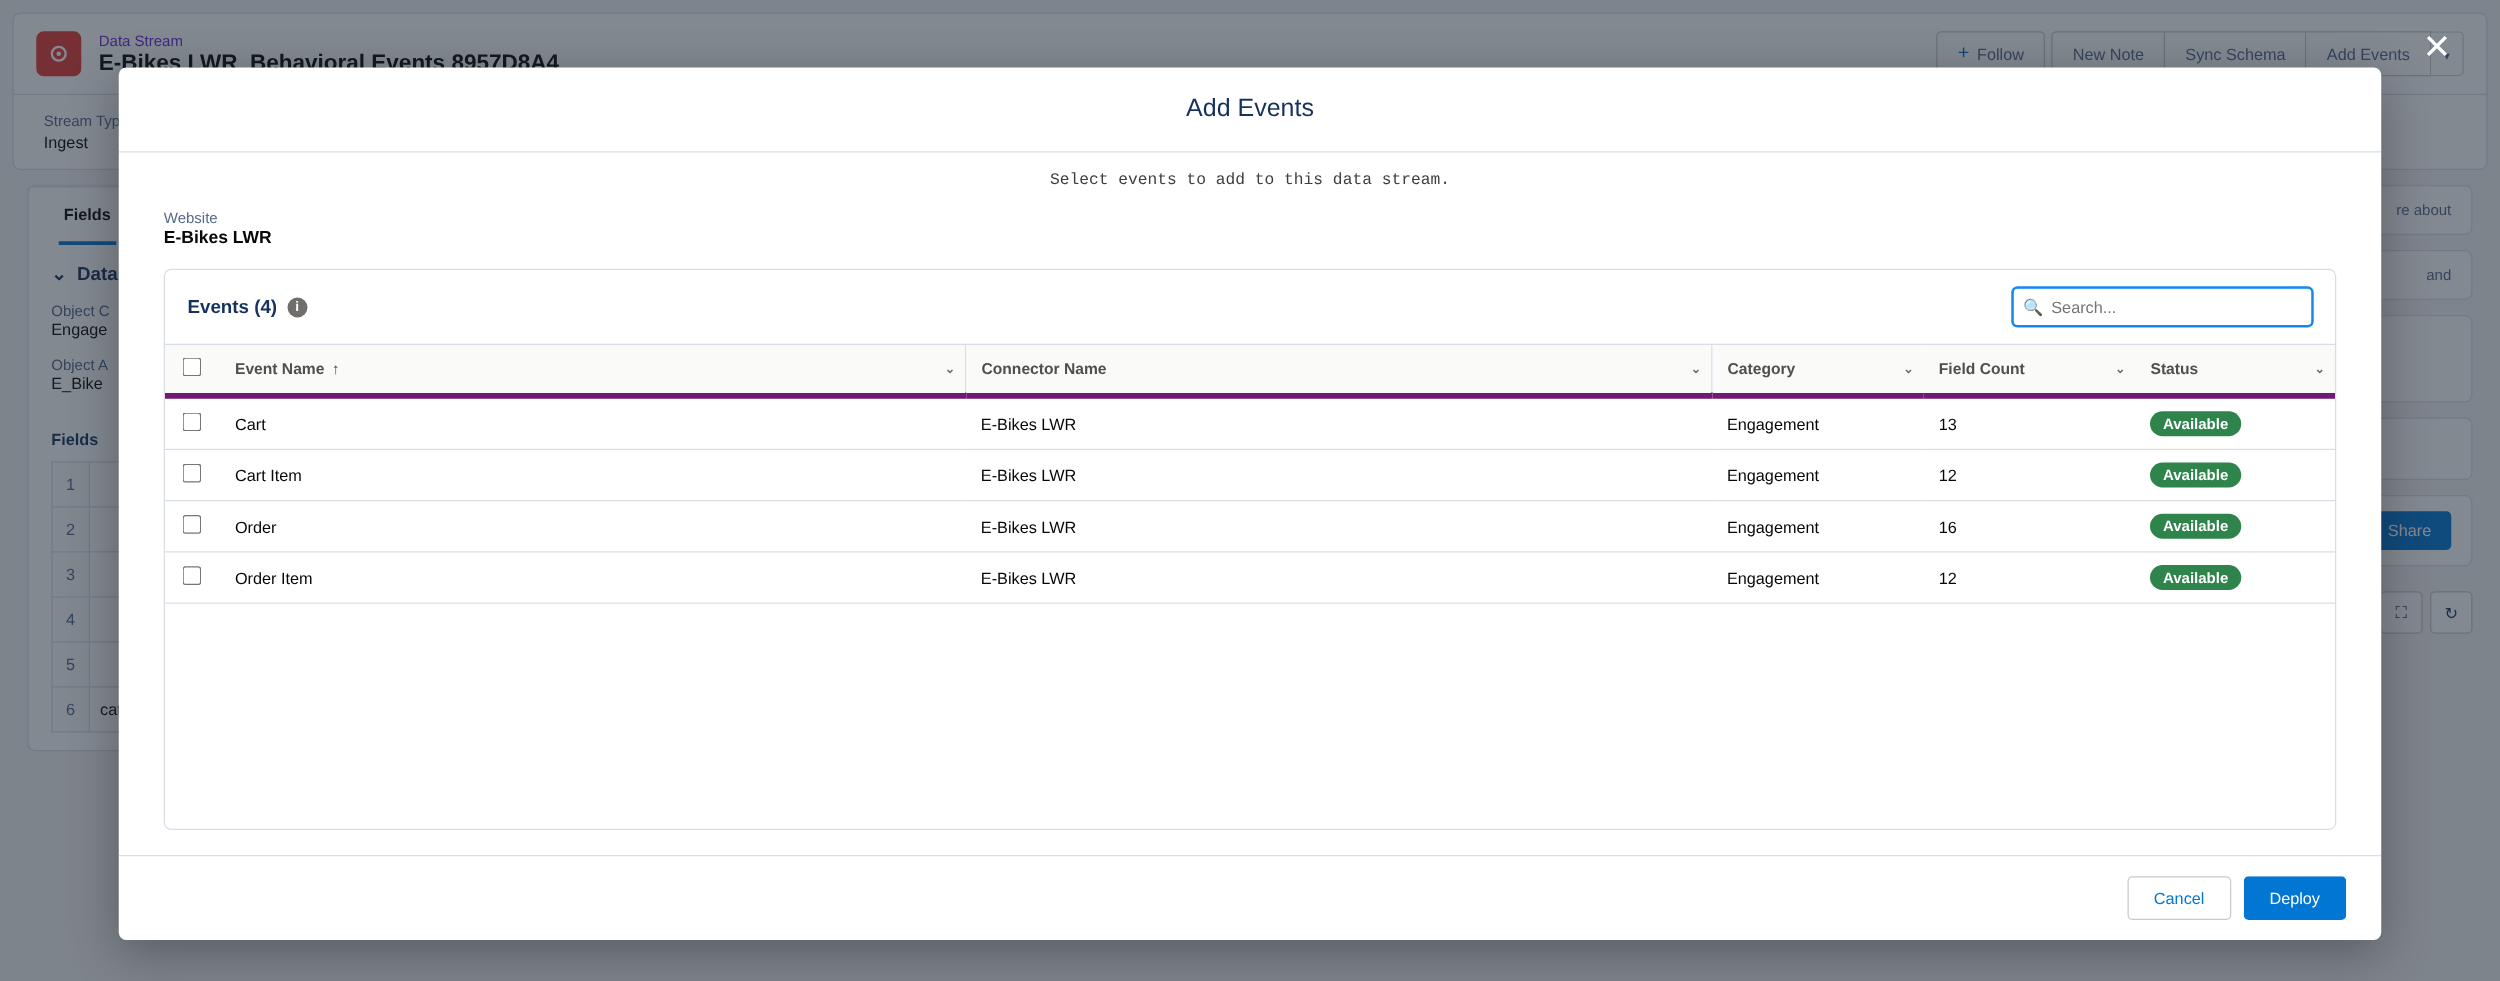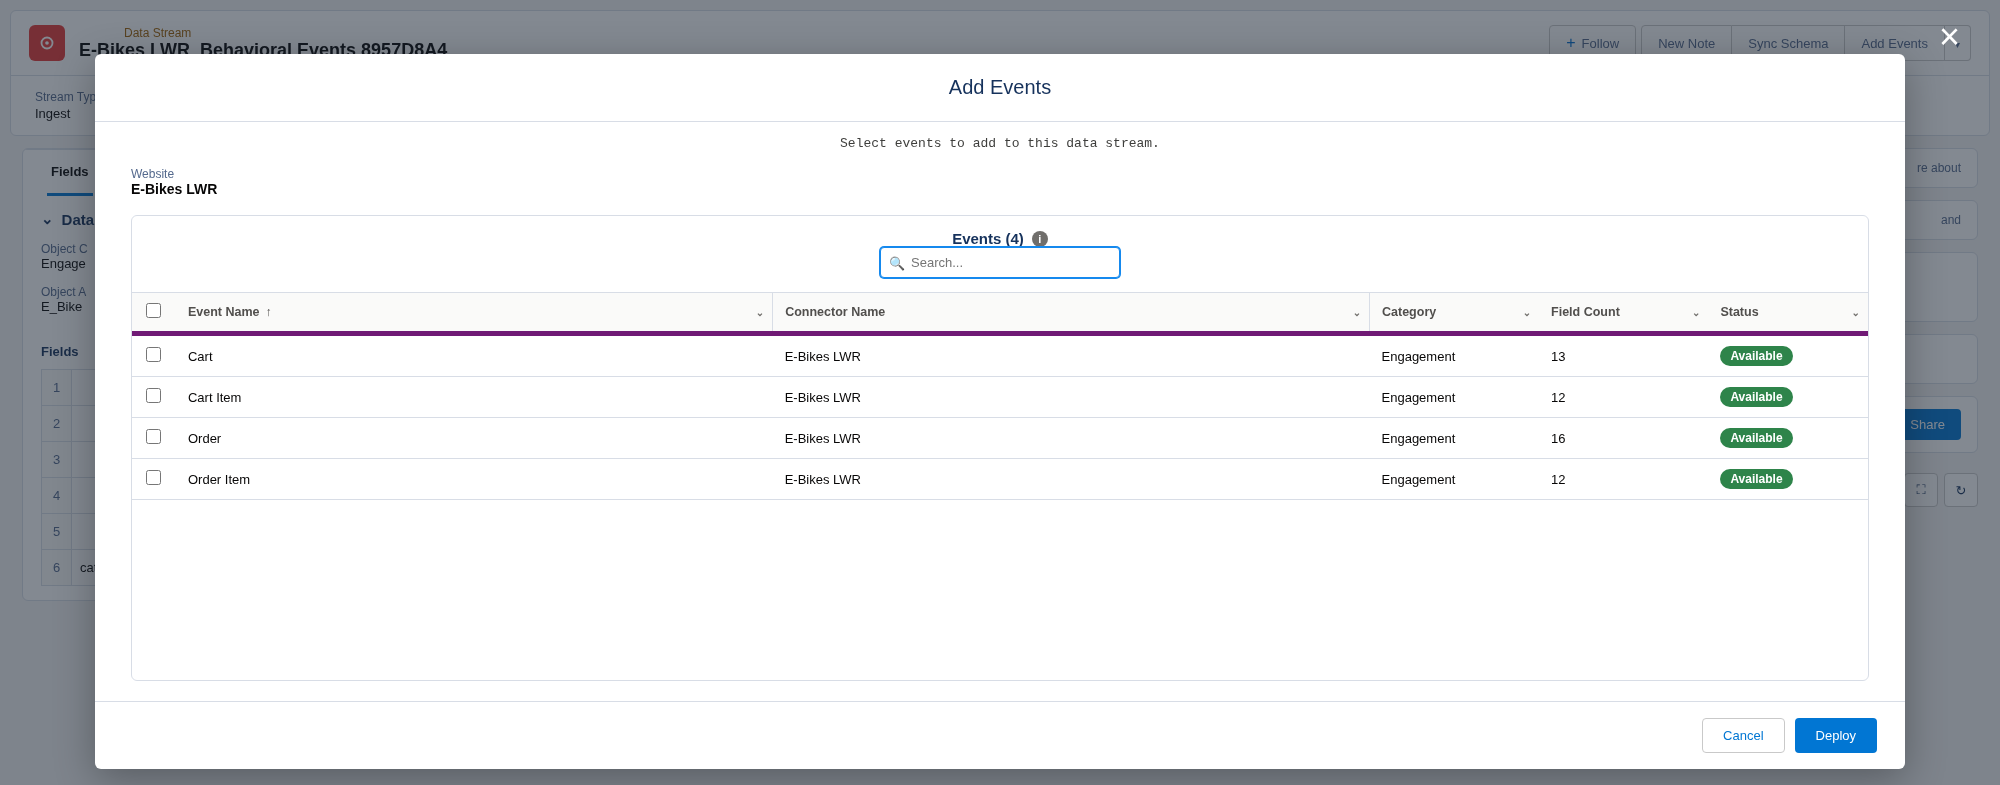--- a/index.html
+++ b/index.html
@@ -5,21 +5,21 @@
 * { box-sizing: border-box; margin: 0; padding: 0; }
 body { font-family: -apple-system, BlinkMacSystemFont, "Segoe UI", Arial, sans-serif; font-size: 13px; color: #16325c; background: #f3f3f3; width: 2000px; height: 785px; overflow: hidden; position: relative; }
 
 
 .bg-page { position: absolute; inset: 0; padding: 10px; }
 .bg-card { background: #fff; border-radius: 6px; border: 1px solid #d8dde6; overflow: hidden; }
 .bg-header { display: flex; align-items: center; padding: 14px 18px; gap: 14px; border-bottom: 1px solid #d8dde6; }
 .app-icon { width: 36px; height: 36px; border-radius: 6px; background: #e53935; display: flex; align-items: center; justify-content: center; }
 .app-icon svg { width: 22px; height: 22px; }
 .bg-title-area { flex: 1; }
-.bg-eyebrow { font-size: 12px; color: #a16207; margin-left: 45px; }
+.bg-eyebrow { font-size: 12px; color: #6d28d9; }
 .bg-title { font-size: 18px; font-weight: 700; color: #080707; }
 .bg-actions { display: flex; gap: 0; }
 .bg-btn { border: 1px solid #c9c9c9; background: #fff; padding: 8px 16px; font-size: 13px; color: #54698d; cursor: pointer; }
 .bg-btn:first-child { border-radius: 4px 0 0 4px; }
 .bg-btn.follow { border-radius: 4px; margin-right: 5px; display: flex; align-items: center; gap: 6px; }
 .bg-btn.add-events { }
 .bg-btn.dd { border-radius: 0 4px 4px 0; padding: 8px 10px; }
 .plus-icon::before { content: "+"; font-size: 16px; color: #0070d2; }
 .caret-down::after { content: "▾"; font-size: 10px; color: #54698d; }
 
@@ -51,21 +51,21 @@
 .close-x { position: absolute; top: 16px; right: 40px; color: #fff; font-size: 36px; cursor: pointer; font-weight: 300; }
 .modal { width: 1810px; background: #fff; border-radius: 6px; box-shadow: 0 10px 40px rgba(0,0,0,0.3); overflow: hidden; display: flex; flex-direction: column; }
 .modal-header { text-align: center; padding: 22px; font-size: 20px; font-weight: 400; border-bottom: 1px solid #d8dde6; }
 .modal-sub { text-align: center; font-size: 13px; color: #3e3e3c; padding: 14px 0 10px; font-family: Liberation Mono, monospace; }
 .modal-body { padding: 0 36px 20px; }
 .website-block { padding: 6px 0 18px; }
 .website-label { font-size: 12px; color: #54698d; }
 .website-val { font-size: 14px; font-weight: 700; color: #080707; }
 
 .events-card { border: 1px solid #d8dde6; border-radius: 6px; overflow: hidden; }
-.events-top { display: flex; align-items: center; justify-content: space-between; padding: 14px 18px; flex-direction: column; }
+.events-top { display: flex; align-items: center; justify-content: space-between; padding: 14px 18px; }
 .events-title { font-size: 15px; font-weight: 600; display: flex; align-items: center; gap: 8px; }
 .info-icon { width: 16px; height: 16px; border-radius: 50%; background: #706e6b; color: #fff; font-size: 11px; display: inline-flex; align-items: center; justify-content: center; }
 .search-wrap { position: relative; width: 240px; }
 .search-input { width: 100%; border: 1px solid #1589ee; border-radius: 4px; padding: 7px 10px 7px 30px; font-size: 13px; outline: none; box-shadow: 0 0 0 1px #1589ee; }
 .search-icon { position: absolute; left: 9px; top: 50%; transform: translateY(-50%); color: #706e6b; font-size: 13px; }
 
 .events-table { width: 100%; border-collapse: collapse; }
 .events-table th { text-align: left; font-weight: 700; font-size: 12.5px; padding: 10px 12px; border-top: 1px solid #d8dde6; border-bottom: 5px solid #701a75; background: #fafaf9; position: relative; color: #514f4d; }
 .events-table th.sep { border-right: 1px solid #d8dde6; }
 .events-table td { padding: 10px 12px; border-bottom: 1px solid #d8dde6; font-size: 13px; color: #080707; }

